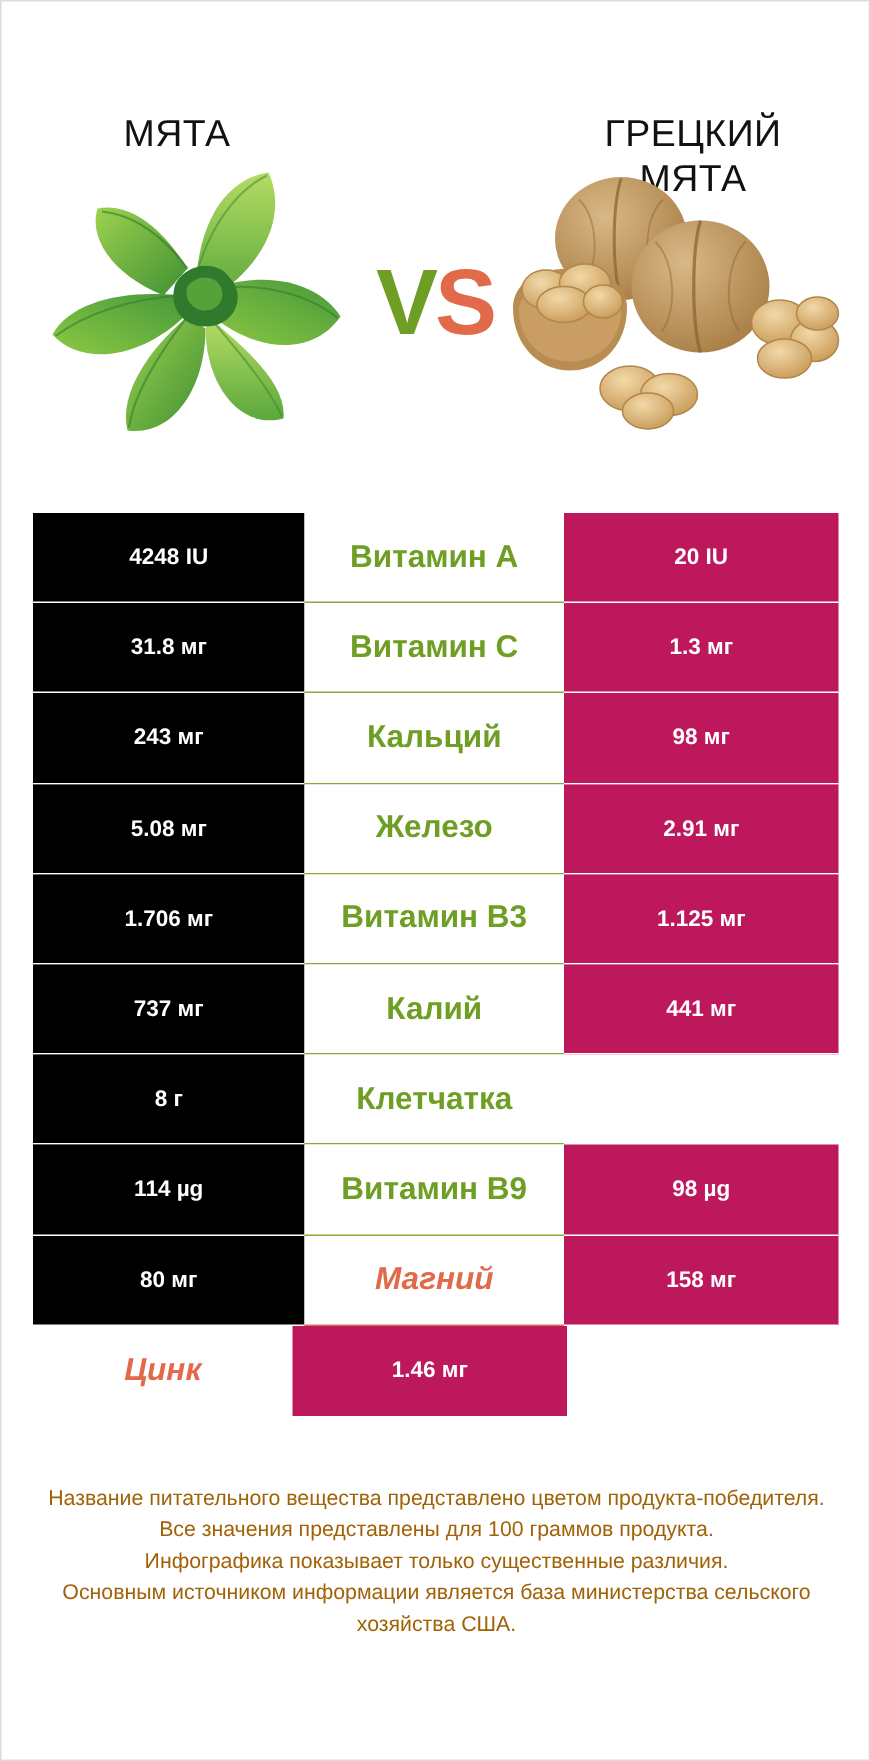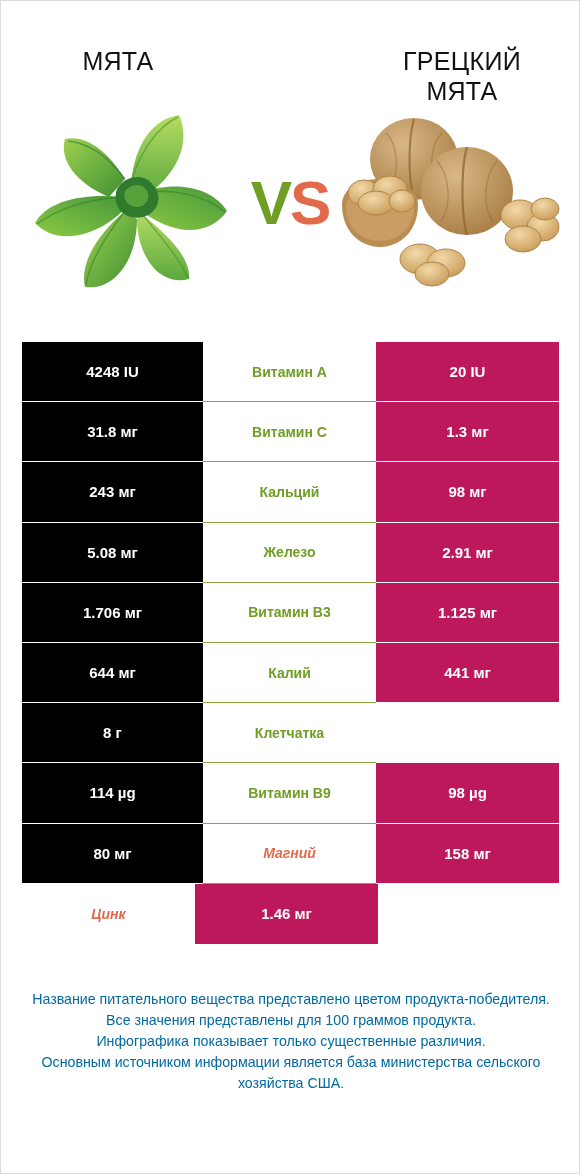--- a/index.html
+++ b/index.html
@@ -28,20 +28,21 @@
     padding: 0;
     height: 96px;
   }
   .title-cell {
     flex: 1 1 0;
     display: flex;
     align-items: flex-start;
     justify-content: center;
     padding-top: 46px;
     box-sizing: border-box;
+    margin-top: 28px;
   }
   .title-cell.left  { padding-right: 70px; }
   .title-cell.right { padding-left: 40px; }
   .title-text {
     font-size: 25px;
     line-height: 1.18;
     letter-spacing: 0.3px;
     color: #111111;
     text-align: center;
     font-weight: 400;
@@ -105,39 +106,39 @@
   }
   .cell.val-right {
     width: 183px;
     background: #be185d;
     color: #ffffff;
     border-bottom: 1.6px solid #ffffff;
   }
   .cell.label {
     width: 173px;
     background: #ffffff;
-    font-size: 14px;
+    font-size: 21px;
     font-weight: 700;
   }
   .row:last-child .cell.val-left,
   .row:last-child .cell.val-right { border-bottom: none; }
   .cell.label.win-green  { color: #6f9e25; border-bottom: 1px solid #8aa83a; }
   .cell.label.win-orange { color: #e2694a; border-bottom: 1px solid #d6724f; font-style: italic; }
   .row:last-child .cell.label { border-bottom: none; }
 
   
   .footnote {
     position: absolute;
     top: 988px;
     left: 0;
     width: 580px;
     text-align: center;
     font-size: 14.2px;
     line-height: 21px;
-    color: #0369a1;
+    color: #a16207;
     padding: 0 18px;
     box-sizing: border-box;
     white-space: pre-line;
   }
 </style>
 </head>
 <body>
 
 <div class="header">
 
@@ -279,21 +280,21 @@
       <div class="cell val-left">5.08 мг</div>
       <div class="cell label win-green">Железо</div>
       <div class="cell val-right">2.91 мг</div>
     </div>
     <div class="row">
       <div class="cell val-left">1.706 мг</div>
       <div class="cell label win-green">Витамин B3</div>
       <div class="cell val-right">1.125 мг</div>
     </div>
     <div class="row">
-      <div class="cell val-left">644 мг</div>
+      <div class="cell val-left">737 мг</div>
       <div class="cell label win-green">Калий</div>
       <div class="cell val-right">441 мг</div>
     </div>
     <div class="row">
       <div class="cell val-left">8 г</div>
       <div class="cell label win-green">Клетчатка</div>
     </div>
     <div class="row">
       <div class="cell val-left">114 µg</div>
       <div class="cell label win-green">Витамин B9</div>

